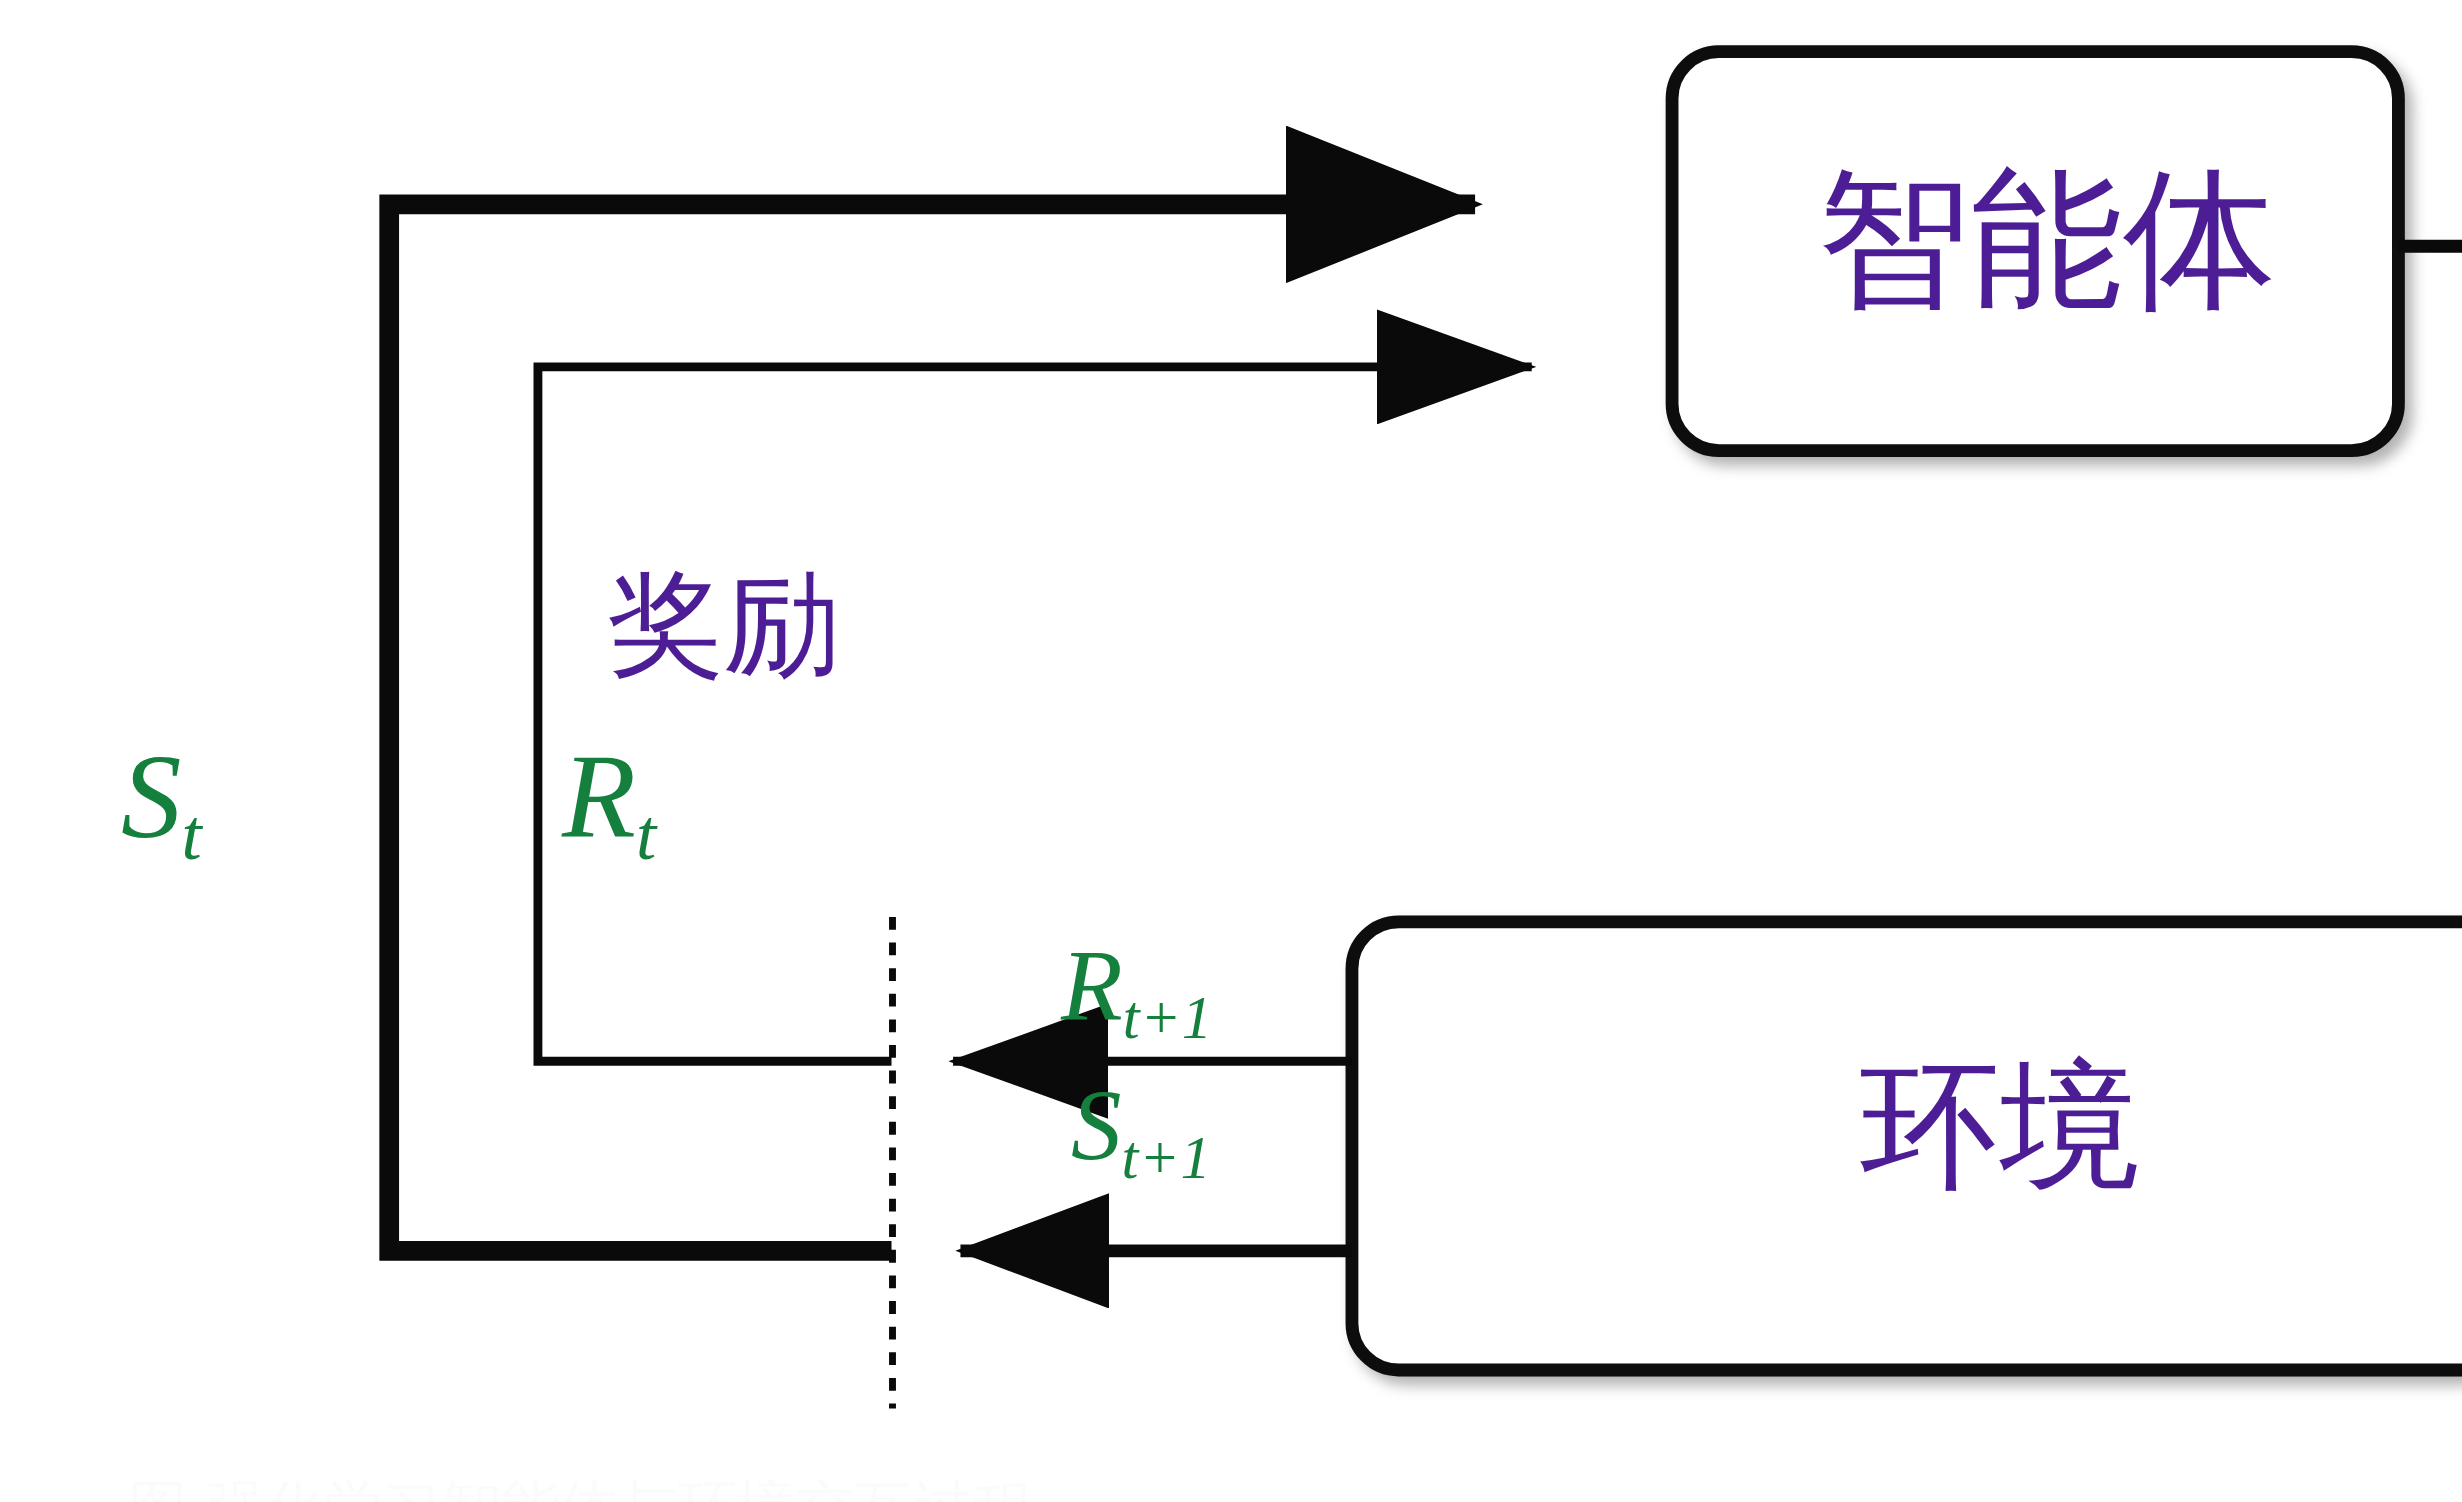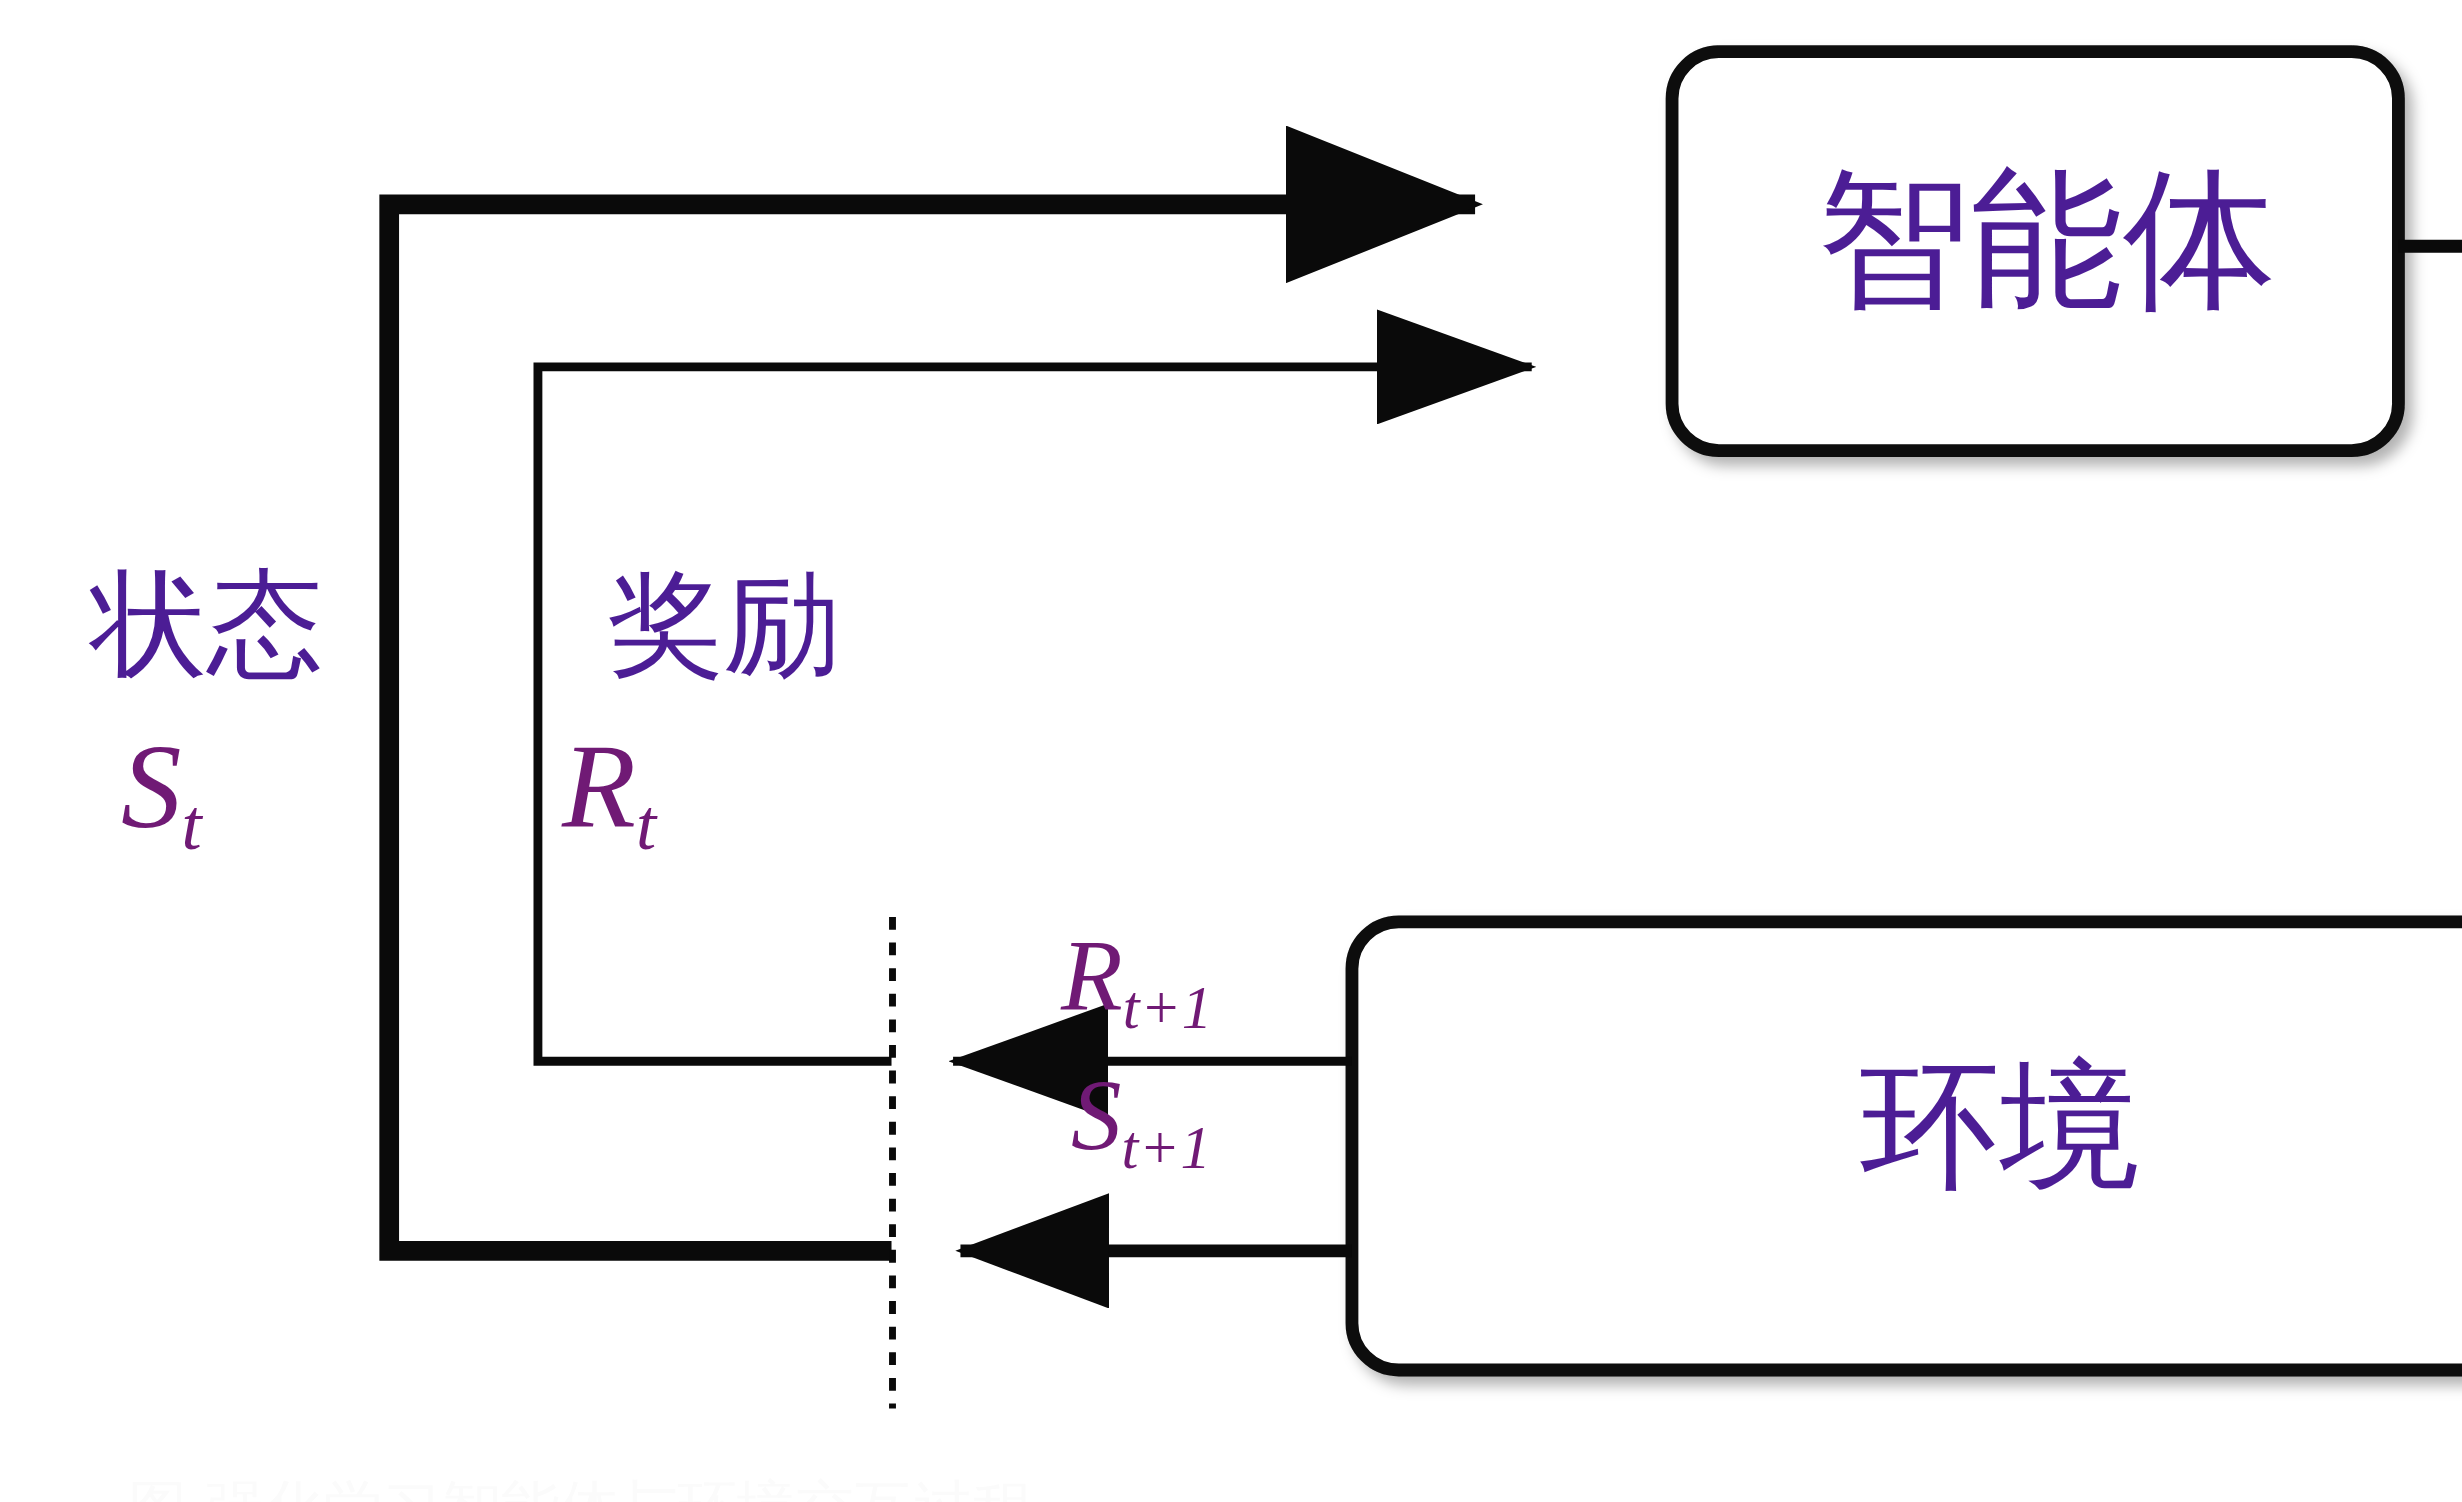--- a/index.html
+++ b/index.html
@@ -25,25 +25,26 @@
   }
   .cjk-label {
     position: absolute;
     color: #4c1d95;
     font-family: "DejaVu Sans", "Liberation Sans", sans-serif;
     white-space: nowrap;
     line-height: 1;
   }
   .math-label {
     position: absolute;
-    color: #701a75;
+    color: #15803d;
     font-family: "Liberation Serif", "DejaVu Serif", serif;
     font-style: italic;
     white-space: nowrap;
     line-height: 1;
+    margin-top: 10px;
   }
   .math-label sub {
     font-size: 0.60em;
     font-style: italic;
     vertical-align: baseline;
     position: relative;
     top: 0.30em;
     letter-spacing: 0.01em;
   }
   .caption {
@@ -93,21 +94,20 @@
 
     <path d="M 2745 2540 L 1950 2540" fill="none" stroke="#0a0a0a" stroke-width="26" stroke-linecap="butt" marker-end="url(#ah-mid)"></path>
 
     <line x1="1812" y1="1862" x2="1812" y2="2860" stroke="#0a0a0a" stroke-width="14" stroke-dasharray="26 26"></line>
   </svg>
 
   <div class="cjk-label" style="left:1817px; top:163px; font-size:153px;">智能体</div>
 
   <div class="cjk-label" style="left:1860px; top:1056px; font-size:140px;">环境</div>
 
-  <div class="cjk-label" style="left:91px; top:566px; font-size:116px;">状态</div>
   <div class="math-label" style="left:121px; top:726px; font-size:121px;"><span>S</span><sub>t</sub></div>
 
   <div class="cjk-label" style="left:608px; top:566px; font-size:116px;">奖励</div>
   <div class="math-label" style="left:562px; top:726px; font-size:121px;"><span>R</span><sub>t</sub></div>
 
   <div class="math-label" style="left:1061px; top:926px; font-size:101px;"><span>R</span><sub>t+1</sub></div>
 
   <div class="math-label" style="left:1071px; top:1066px; font-size:101px;"><span>S</span><sub>t+1</sub></div>
 
   <div class="caption" style="left:128px; top:1478px; font-size:59px;">图 强化学习智能体与环境交互过程</div>

